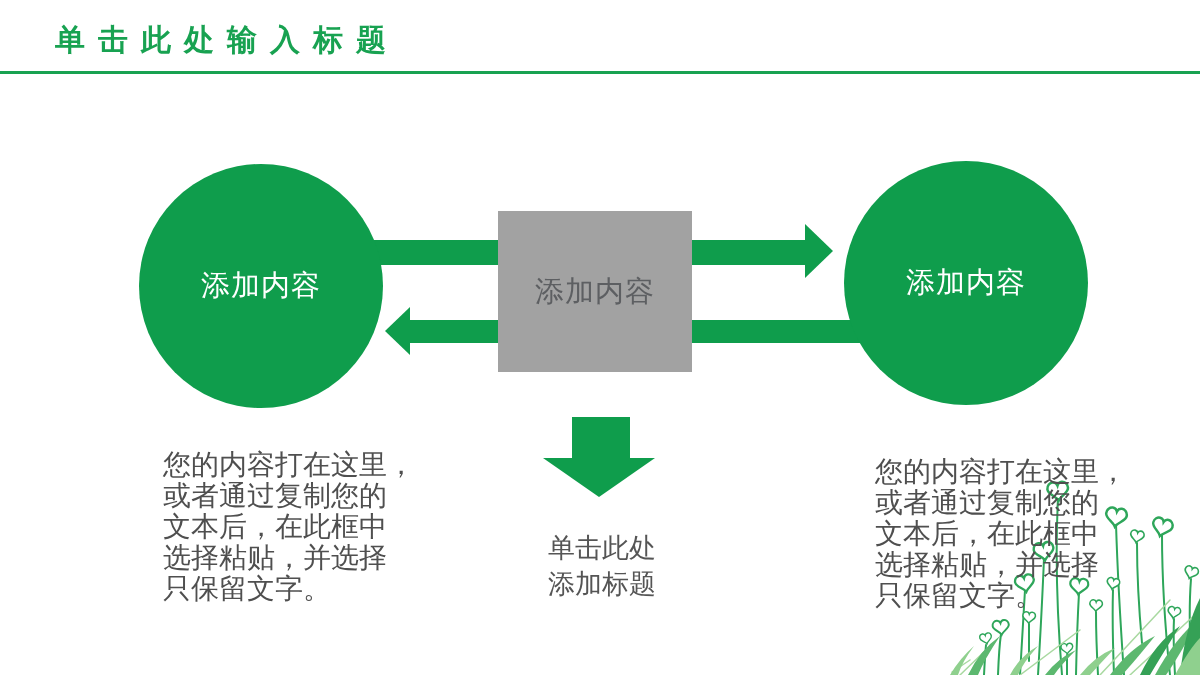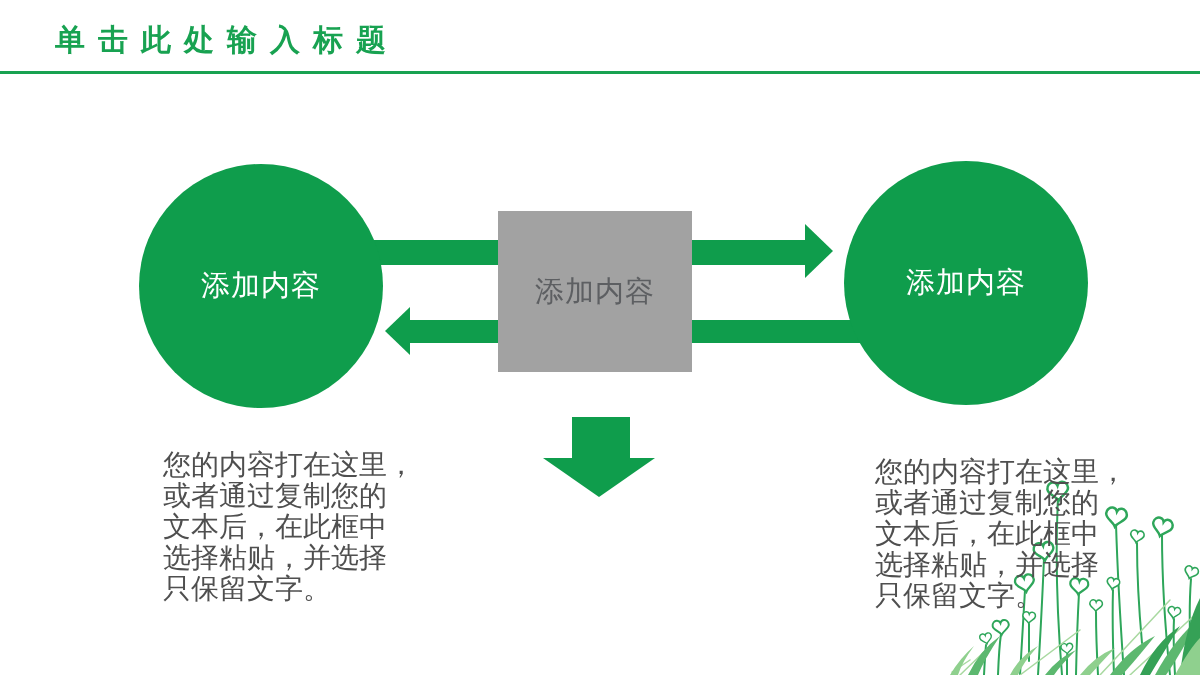--- a/index.html
+++ b/index.html
@@ -102,20 +102,22 @@
   <div class="circle circle-left">
     <span class="circle-label">添加内容</span>
   </div>
   <div class="center-box">
     <span class="box-label">添加内容</span>
   </div>
   <div class="circle circle-right">
     <span class="circle-label">添加内容</span>
   </div>
 
+  <div class="caption">单击此处
+添加标题</div>
   <div class="note note-left">您的内容打在这里，
 或者通过复制您的
 文本后，在此框中
 选择粘贴，并选择
 只保留文字。</div>
   <div class="note note-right">您的内容打在这里，
 或者通过复制您的
 文本后，在此框中
 选择粘贴，并选择
 只保留文字。</div>

